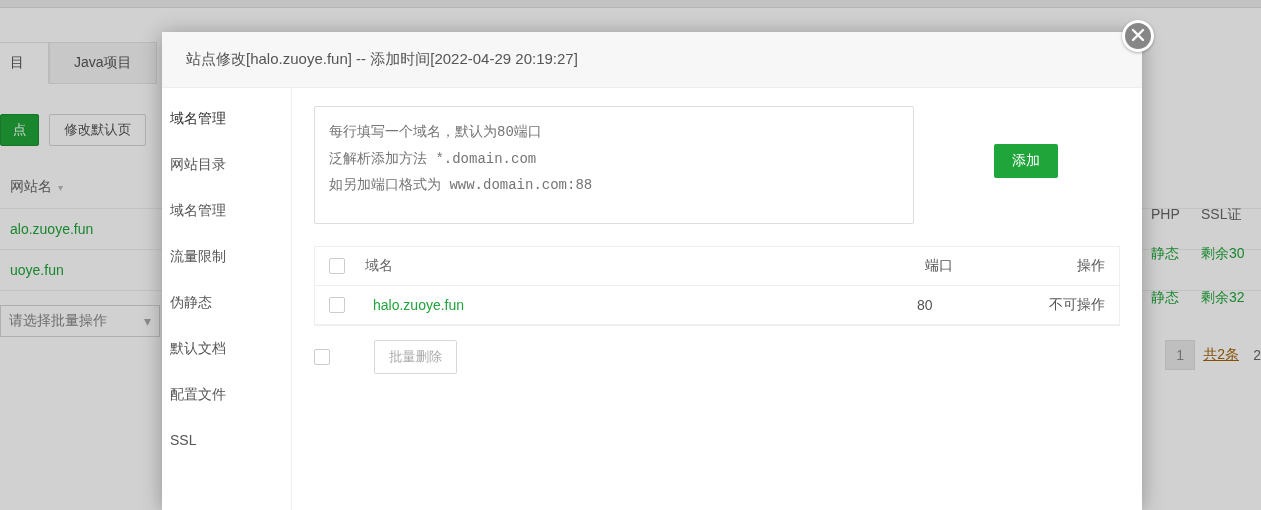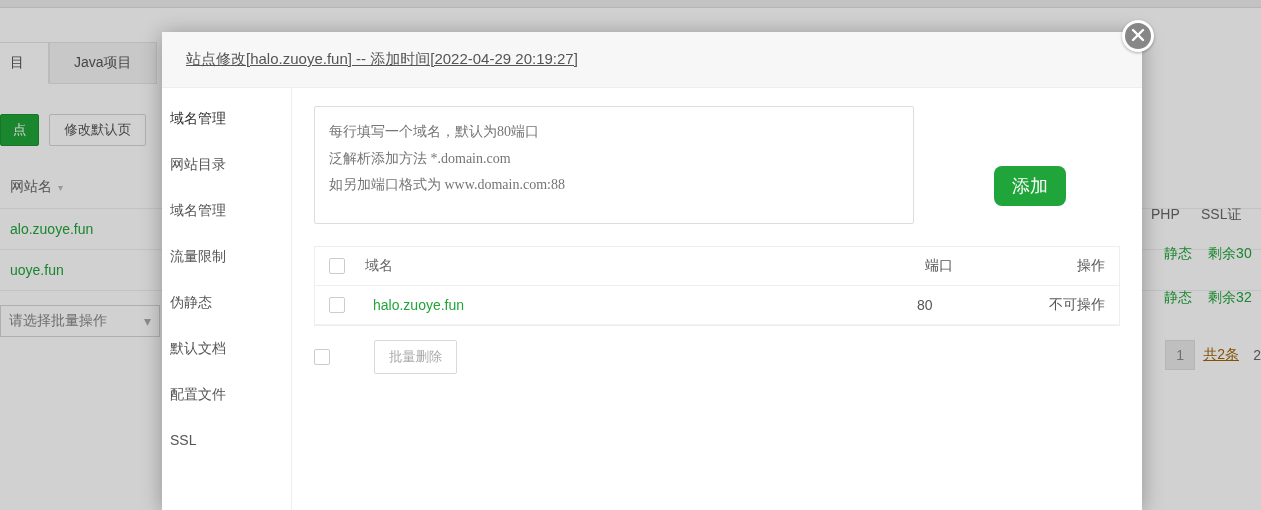--- a/index.html
+++ b/index.html
@@ -22,51 +22,51 @@
   .bg-table td.link { color:#20a53a; }
   .sort-icon { display:inline-block; margin-left:6px; color:#bbb; font-size:10px;}
   .bg-batch-row { padding:14px 0 0 0; display:flex; align-items:center; }
   .bg-select { width:160px; height:32px; border:1px solid #d6d6d6; color:#888; padding:0 8px; display:flex; align-items:center; justify-content:space-between; background:#fff;}
   .page-num { width:30px; height:30px; background:#eaeaea; color:#888; display:flex; align-items:center; justify-content:center; margin-right:8px; border:1px solid #ddd;}
   .page-count { color:#a16207;text-decoration:underline; }
   
   
   .overlay { position:absolute; top:0; left:0; width:1261px; height:510px; background:rgba(0,0,0,0.18); }
   .modal { position:absolute; top:32px; left:162px; width:980px; height:478px; background:#fff; box-shadow:0 2px 20px rgba(0,0,0,0.3); }
-  .modal-header { height:56px; padding:0 24px; display:flex; align-items:center; background:#f7f7f7; border-bottom:1px solid #eee; color:#555; font-size:15px;text-decoration:underline;}
+  .modal-header { height:56px; padding:0 24px; display:flex; align-items:center; background:#f7f7f7; border-bottom:1px solid #eee; color:#555; font-size:15px;}
   .modal-close { position:absolute; top:-12px; right:-12px; width:32px; height:32px; border-radius:50%; background:#878787; border:3px solid #fff; display:flex; align-items:center; justify-content:center; cursor:pointer; box-shadow:0 1px 3px rgba(0,0,0,0.3);}
   .modal-close svg { width:14px; height:14px; }
   .modal-body { display:flex; height:calc(100% - 56px); }
   .modal-sidebar { width:130px; border-right:1px solid #eee; padding-top:8px;}
   .side-item { padding:14px 8px; color:#555; cursor:pointer; }
   .side-item.active { background:#fff; color:#333; border-right:2px solid transparent;}
   .modal-content { flex:1; padding:18px 22px 18px 22px; position:relative;}
   
   .domain-box { display:flex; align-items:flex-start; }
-  .domain-textarea { width:600px; height:118px; border:1px solid #ddd; border-radius:2px; padding:12px 14px; color:#aaa; font-size:14px; line-height:1.9; resize:none; font-family:Liberation Serif, serif; background:#fff;}
-  .add-btn { margin-left:80px; margin-top:60px; background:#20a53a; color:#fff; border:none; border-radius:8px; padding:8px 18px; font-size:18px; cursor:pointer;}
+  .domain-textarea { width:600px; height:118px; border:1px solid #ddd; border-radius:2px; padding:12px 14px; color:#aaa; font-size:14px; line-height:1.9; resize:none; font-family:Liberation Mono, monospace; background:#fff;}
+  .add-btn { margin-left:80px; margin-top:38px; background:#20a53a; color:#fff; border:none; border-radius:2px; padding:8px 18px; font-size:14px; cursor:pointer;}
   
   .domain-table { margin-top:22px; border:1px solid #eee; border-radius:0; }
   .dt-head, .dt-row { display:flex; align-items:center; padding:10px 14px; }
   .dt-head { border-bottom:1px solid #eee; color:#666;}
   .dt-row { border-bottom:1px solid #f2f2f2;gap:8px; }
   .chk { width:16px; height:16px; border:1px solid #ccc; border-radius:2px; margin-right:20px; cursor:pointer; flex:0 0 16px; display:inline-block;}
   .col-domain { flex:1; }
   .col-domain.link { color:#20a53a; }
   .col-port { width:100px; text-align:left; color:#555;}
   .col-op { width:80px; text-align:right; color:#555;}
   .batch-row2 { display:flex; align-items:center; padding:14px 14px 0 0; }
   .batch-del-btn { margin-left:24px; background:#fff; border:1px solid #d9d9d9; color:#aaa; padding:7px 14px; border-radius:2px; cursor:not-allowed;text-align:center;}
   
   
   .right-cols { position:absolute; top:198px; right:0; width:110px; }
   .right-head { display:flex; color:#666; padding:8px 0;}
   .rh-php{width:50px;}
   .rh-ssl{width:60px;}
-  .right-row { display:flex; padding:13px 0;margin-left:13px; }
+  .right-row { display:flex; padding:13px 0; }
   .rr-php{width:50px;color:#20a53a;}
   .rr-ssl{width:60px;color:#20a53a;}
   .right-pag { position:absolute; top:340px; right:0; display:flex; align-items:center;}
 </style>
 </head>
 <body>
 
 <div class="bg-page">
   <div class="bg-topbar"></div>
   <div class="bg-spacer"></div>

